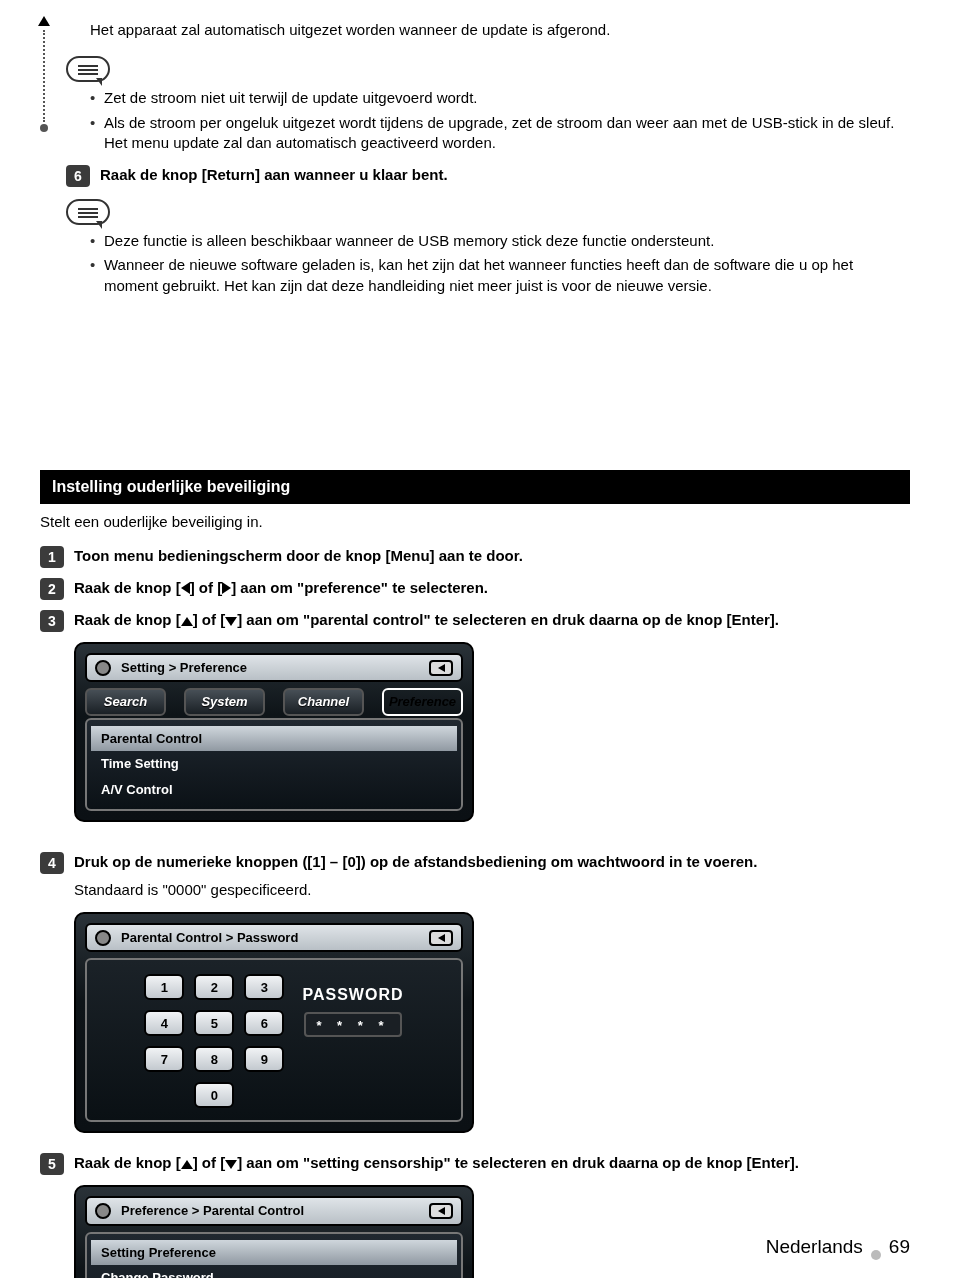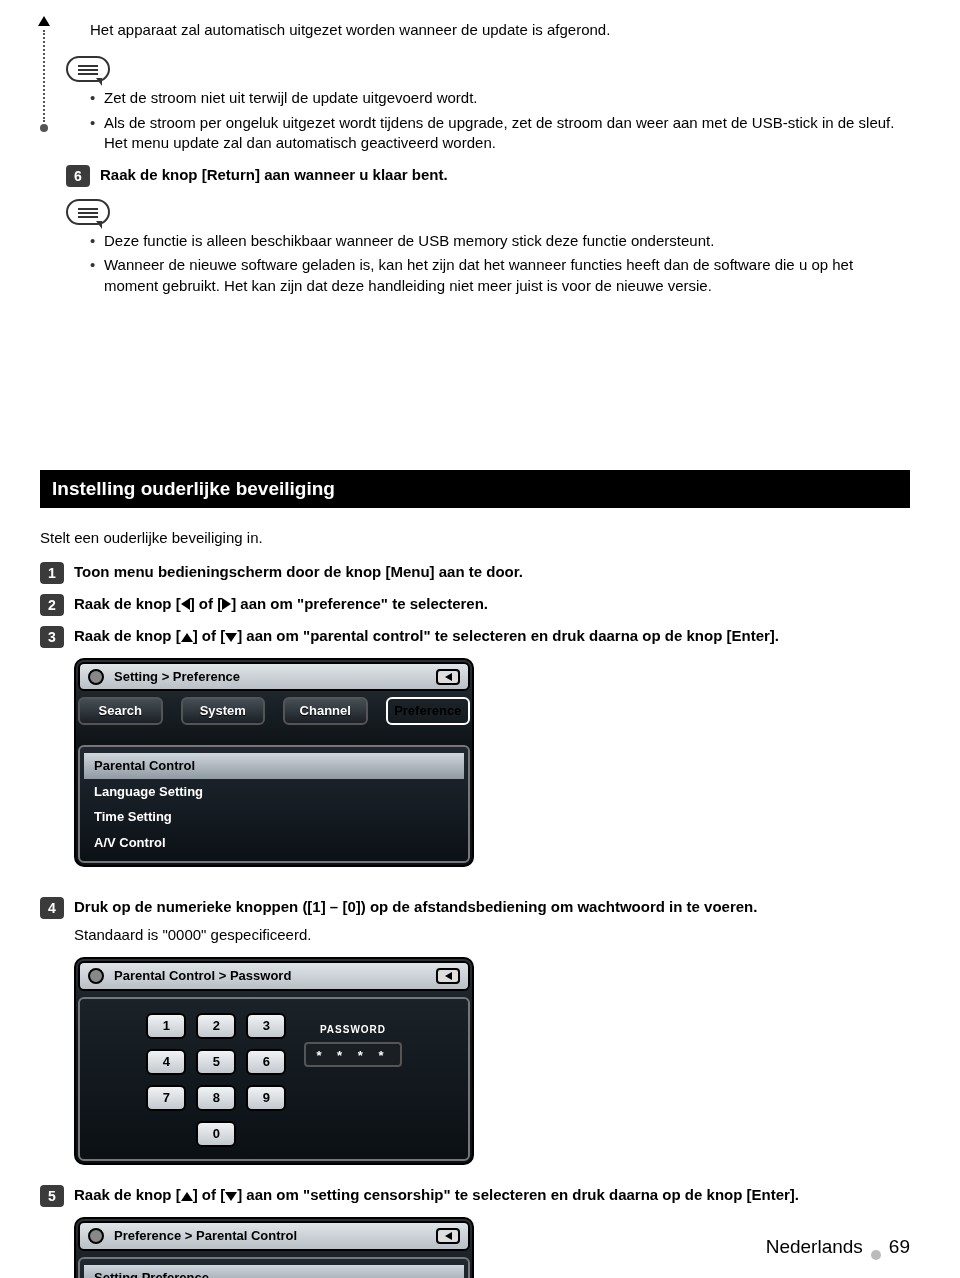--- a/index.html
+++ b/index.html
@@ -98,26 +98,26 @@
     background:#3b3b3b; color:#fff;
     border-radius:4px;
     text-align:center; line-height:22px;
     font-size:14px;
   }
   .step .steptext { flex:1; font-weight:700; }
 
   .section-title {
     background:#000; color:#fff;
     padding: 6px 12px;
-    font-size: 19px;
+    font-size: 16px;
     font-weight: bold;
     margin-bottom: 8px;
   }
   .section-sub {
-    margin: 20px 0 14px 0;
+    margin: 8px 0 14px 0;
   }
 
   .afterstep { margin: 4px 0 12px 34px; }
 
   .tri { display:inline-block; vertical-align: -1px; }
   .tri-left {
     width:0;height:0;border-top:6px solid transparent;border-bottom:6px solid transparent;border-right:9px solid #000;
   }
   .tri-right {
     width:0;height:0;border-top:6px solid transparent;border-bottom:6px solid transparent;border-left:9px solid #000;
@@ -131,21 +131,21 @@
 
   
   .screen {
     margin: 10px 0 18px 34px;
     border: 2px solid #000;
     border-radius: 10px;
     background: linear-gradient(#2a3238, #0e1418 40%, #0b1014);
     color:#fff;
     font-size:13px;
     font-weight: bold;
-    padding: 2px;
+    padding: 9px;
     width: 400px;
   }
   .screen .bread {
     display:flex; align-items:center; gap:10px;
     background: linear-gradient(#dfe4e8,#b9c0c6);
     color:#000;
     border:2px solid #000;
     border-radius:6px;
     padding:4px 8px;
     margin-bottom:6px;
@@ -159,21 +159,21 @@
     margin-left:auto;
     width:24px;height:16px;border:2px solid #000;border-radius:4px;
     display:flex;align-items:center;justify-content:center;
     background:#ddd;
   }
   .screen .bread .back::before{
     content:"";width:0;height:0;border-top:4px solid transparent;border-bottom:4px solid transparent;border-right:7px solid #000;
   }
 
   .screen .tabs {
-    display:flex; gap:18px; margin-bottom:20px;
+    display:flex; gap:18px; margin-bottom:2px;font-style:italic;
   }
   .screen .tabs .tab {
     flex:1; text-align:center;
     border:2px solid #555; border-radius:6px;
     padding:3px 0;
     background: linear-gradient(#474f56,#1a2025);
     text-shadow: 0 1px 1px #000;
   }
   .screen .tabs .tab.active {
     background: linear-gradient(#d8dee3,#9aa2aa);
@@ -203,21 +203,21 @@
   }
   .keygrid { display:grid; grid-template-columns: repeat(3, 40px); gap:10px; }
   .key {
     height:26px; border:2px solid #000; border-radius:6px;
     background: linear-gradient(#f1f3f5,#c3c9cf);
     color:#000; display:flex; align-items:center; justify-content:center;
     font-weight:bold;
   }
   .key.zero { grid-column: 2; }
   .pwbox { display:flex; flex-direction:column; align-items:center; gap:6px; margin-top:10px; }
-  .pwbox .lbl { font-size:10px; letter-spacing:1px; }
+  .pwbox .lbl { font-size:16px; letter-spacing:1px; }
   .pwbox .stars {
     border:2px solid #555; border-radius:4px;
     padding:3px 10px 0 10px; letter-spacing:6px;
     background:#1a1f24;
   }
 
   .screen.menu2 .menu-box { min-height:150px; }
 
   .footer {
     position:absolute;
@@ -292,21 +292,20 @@
         <span class="back"></span>
       </div>
       <div class="tabs">
         <div class="tab">Search</div>
         <div class="tab">System</div>
         <div class="tab">Channel</div>
         <div class="tab outline active">Preference</div>
       </div>
       <div class="menu-box">
         <div class="item sel">Parental Control</div>
-        <div class="item">Language Setting</div>
         <div class="item">Time Setting</div>
         <div class="item">A/V Control</div>
       </div>
     </div>
 
     <div class="step" style="margin-top:30px;">
       <div class="numbox">4</div>
       <div class="steptext">Druk op de numerieke knoppen ([1] – [0]) op de afstandsbediening om wachtwoord in te voeren.</div>
     </div>
     <div class="afterstep">Standaard is "0000" gespecificeerd.</div>

